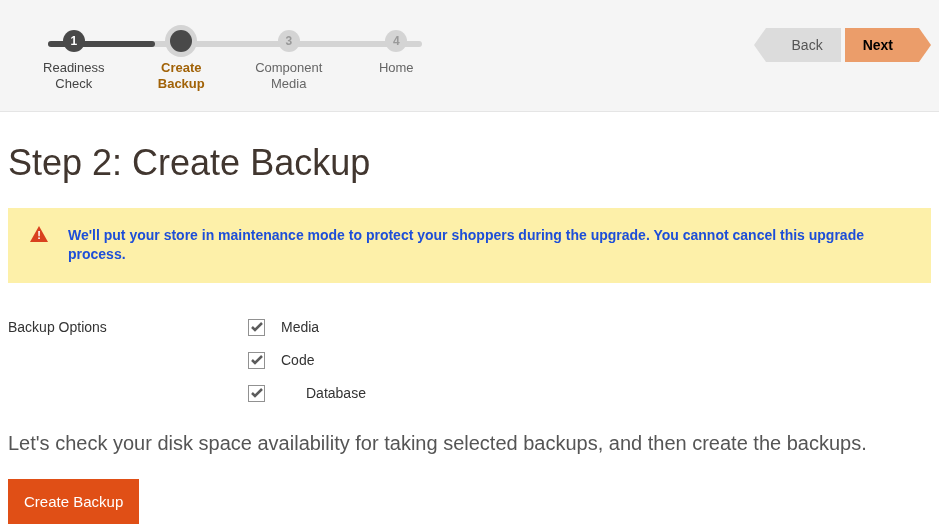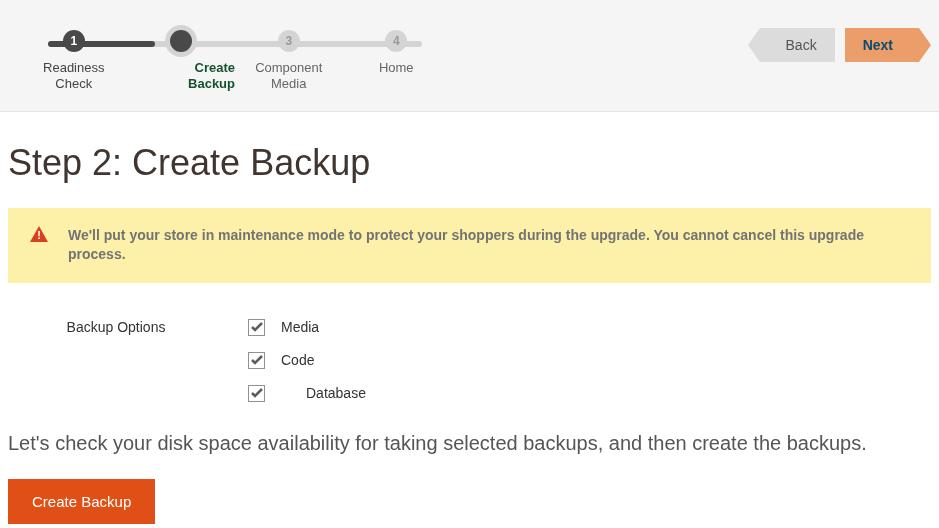--- a/index.html
+++ b/index.html
@@ -10,49 +10,49 @@
     .steps-wrapper { display: flex; align-items: flex-start; max-width: 430px; position: relative; }
     
     .step-track { position: absolute; top: 11px; left: 28px; right: 28px; height: 6px; background: #d4d4d4; border-radius: 3px; z-index: 0; }
     .step-track-fill { position: absolute; top: 11px; left: 28px; width: 107px; height: 6px; background: #494949; border-radius: 3px; z-index: 1; }
     
     .step { flex: 1; text-align: center; position: relative; z-index: 2; }
     .step-node { width: 22px; height: 22px; border-radius: 50%; background: #d4d4d4; margin: 0 auto 8px auto; display: flex; align-items: center; justify-content: center; font-size: 12px; color: #999; font-weight: bold; }
     .step-node.done { background: #494949; color: #fff; }
     .step-node.current { background: #494949; color: #fff; box-shadow: 0 0 0 5px #d4d4d4; margin-top:0; }
     .step-label { font-size: 13px; line-height: 1.25; color: #666; }
-    .step.current .step-label { color: #14532d; font-weight: 600; text-align: right; }
+    .step.current .step-label { color: #a16207; font-weight: 600; }
     .step.done .step-label { color: #444; }
     
-    .nav-buttons { position: absolute; right: 20px; top: 28px; display: flex; align-items: flex-start; gap: 10px; }
+    .nav-buttons { position: absolute; right: 20px; top: 28px; display: flex; align-items: flex-start; gap: 4px; }
     .btn-back { background: #dcdcdc; color: #555; border: none; padding: 0 18px 0 26px; height: 34px; font-size: 14px; cursor: pointer; position: relative; display:flex; align-items:center; }
     .btn-back::before { content:''; position:absolute; left:-12px; top:0; border-top:17px solid transparent; border-bottom:17px solid transparent; border-right:12px solid #dcdcdc; }
-    .btn-next { background: #eb9d6a; color: #0c4a6e; border: none; padding: 0 26px 0 18px; height: 34px; font-size: 14px; font-weight: 600; cursor: pointer; position: relative; display:flex; align-items:center; }
+    .btn-next { background: #eb9d6a; color: #000000; border: none; padding: 0 26px 0 18px; height: 34px; font-size: 14px; font-weight: 600; cursor: pointer; position: relative; display:flex; align-items:center; }
     .btn-next::after { content:''; position:absolute; right:-12px; top:0; border-top:17px solid transparent; border-bottom:17px solid transparent; border-left:12px solid #eb9d6a; }
     
     .main { padding: 30px 8px 20px 8px; }
     .page-title { font-size: 36px; font-weight: 400; color: #41362f; margin-bottom: 24px; }
     
     .warning-box { background: #fdf0a9; padding: 18px 20px 18px 60px; position: relative; margin-bottom: 36px; }
     .warning-box .warn-icon { position: absolute; left: 22px; top: 18px; width: 0; height: 0; }
     .warn-triangle { width:0; height:0; border-left:9px solid transparent; border-right:9px solid transparent; border-bottom:16px solid #d9411e; position:relative; }
     .warn-triangle::after { content:'!'; position:absolute; left:-3px; top:3px; color:#fff; font-size:11px; font-weight:bold; width:6px; text-align:center; }
-    .warning-text { font-weight: 700; color: #737373; font-size: 14px; line-height:1.4; }
+    .warning-text { font-weight: 700; color: #1d4ed8; font-size: 14px; line-height:1.4; }
     
     .form-row { display: flex; align-items: flex-start; margin-bottom: 30px; }
-    .form-label-col { width: 240px; text-align: center; padding-right: 24px; padding-top: 0px; font-size: 14px; color: #333; }
+    .form-label-col { width: 240px; text-align: left; padding-right: 24px; padding-top: 0px; font-size: 14px; color: #333; }
     .form-field-col { flex: 1; }
     .checkbox-line { display: flex; align-items: center; margin-bottom: 16px; font-size: 14px; color: #333; }
     .checkbox-line:last-child { margin-bottom: 0; gap: 25px; }
     .cb { width: 17px; height: 17px; border: 1px solid #919191; background: #fff; margin-right: 16px; display: inline-flex; align-items: center; justify-content: center; cursor: pointer; }
     .cb svg { width: 12px; height: 10px; stroke: #5c5c5c; stroke-width: 2.5; fill: none; }
     
     .helper-text { font-size: 20px; color: #555; margin: 30px 0 24px 0; }
     
-    .btn-primary { background: #e04f16; color: #fff; border: none; padding: 14px 24px; font-size: 15px; cursor: pointer; }
+    .btn-primary { background: #e04f16; color: #fff; border: none; padding: 14px 16px; font-size: 15px; cursor: pointer; }
   </style>
 </head>
 <body>
 
 <div class="progress-bar-container">
   <div class="steps-wrapper">
     <div class="step-track"></div>
     <div class="step-track-fill"></div>
 
     <div class="step done">

